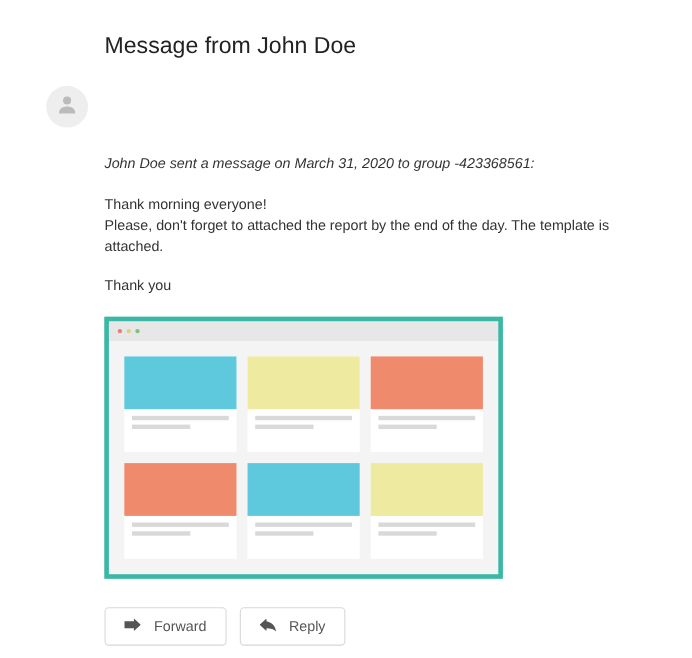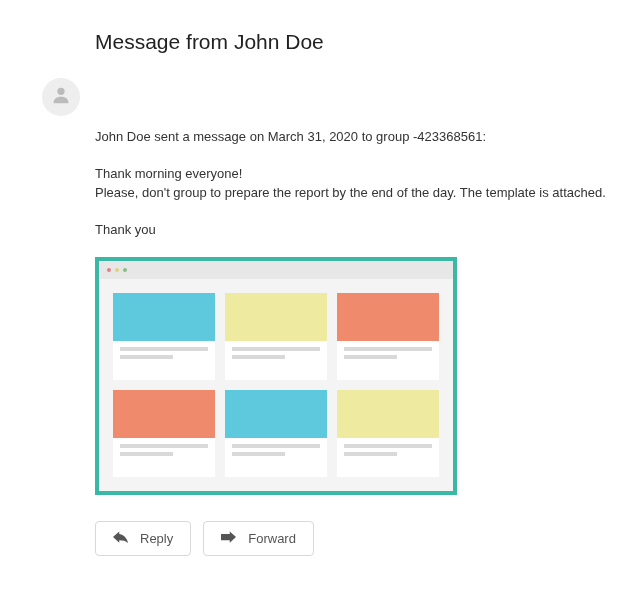--- a/index.html
+++ b/index.html
@@ -43,21 +43,21 @@
       font-weight: bold;
       color: #222;
       margin-top: 6px;
     }
     .body {
       margin-left: 75px;
       font-size: 13px;
       color: #333;
       line-height: 1.45;
     }
-    .body-line1 { margin-top: 12px; margin-bottom: 18px; }
+    .body-line1 { margin-top: 24px; margin-bottom: 18px; font-style: italic; }
     .body-line2 { }
     .body-line3 { }
     .body-line4 { margin-top: 18px; margin-bottom: 18px; }
     .attachment {
       margin-left: 75px;
       margin-top: 14px;
       width: 362px;
       height: 238px;
       border: 4px solid #3bb7a6;
       background: #3bb7a6;
@@ -132,21 +132,21 @@
             <circle cx="12" cy="8" r="4" fill="#bbbbbb"></circle>
             <path d="M4 20c0-4 4-6 8-6s8 2 8 6v1H4z" fill="#bbbbbb"></path>
           </svg>
       </span>
     </div>
   </div>
 
   <div class="body">
     <div class="body-line1">John Doe sent a message on March 31, 2020 to group -423368561:</div>
     <div class="body-line2">Thank morning everyone!</div>
-    <div class="body-line3">Please, don't group to prepare the report by the end of the day. The template is attached.</div>
+    <div class="body-line3">Please, don't forget to attached the report by the end of the day. The template is attached.</div>
     <div class="body-line4">Thank you</div>
   </div>
 
   <div class="attachment">
     <div class="browser-bar">
       <span class="dot red"></span>
       <span class="dot yellow"></span>
       <span class="dot green"></span>
     </div>
     <div class="content-area">
@@ -189,31 +189,31 @@
         <div class="card-top c-yellow"></div>
         <div class="card-bottom">
             <div class="line"></div>
             <div class="line short"></div>
           </div>
       </div>
     </div>
   </div>
 
   <div class="actions">
+    <button class="btn">
+      <span>
+        <svg viewBox="0 0 24 18">
+            <path d="M14 4V0l10 9-10 9v-4H0V4h14z"></path>
+          </svg>
+      </span>
+      <span>Forward</span>
+    </button>
     <button class="btn">
       <span>
         <svg viewBox="0 0 24 18">
             <path d="M10 4V0L0 9l10 9v-4c6 0 11 1 14 5-1-7-5-13-14-15z"></path>
           </svg>
       </span>
       <span>Reply</span>
     </button>
-    <button class="btn">
-      <span>
-        <svg viewBox="0 0 24 18">
-            <path d="M14 4V0l10 9-10 9v-4H0V4h14z"></path>
-          </svg>
-      </span>
-      <span>Forward</span>
-    </button>
   </div>
 
 </div>
 
 </body></html>

